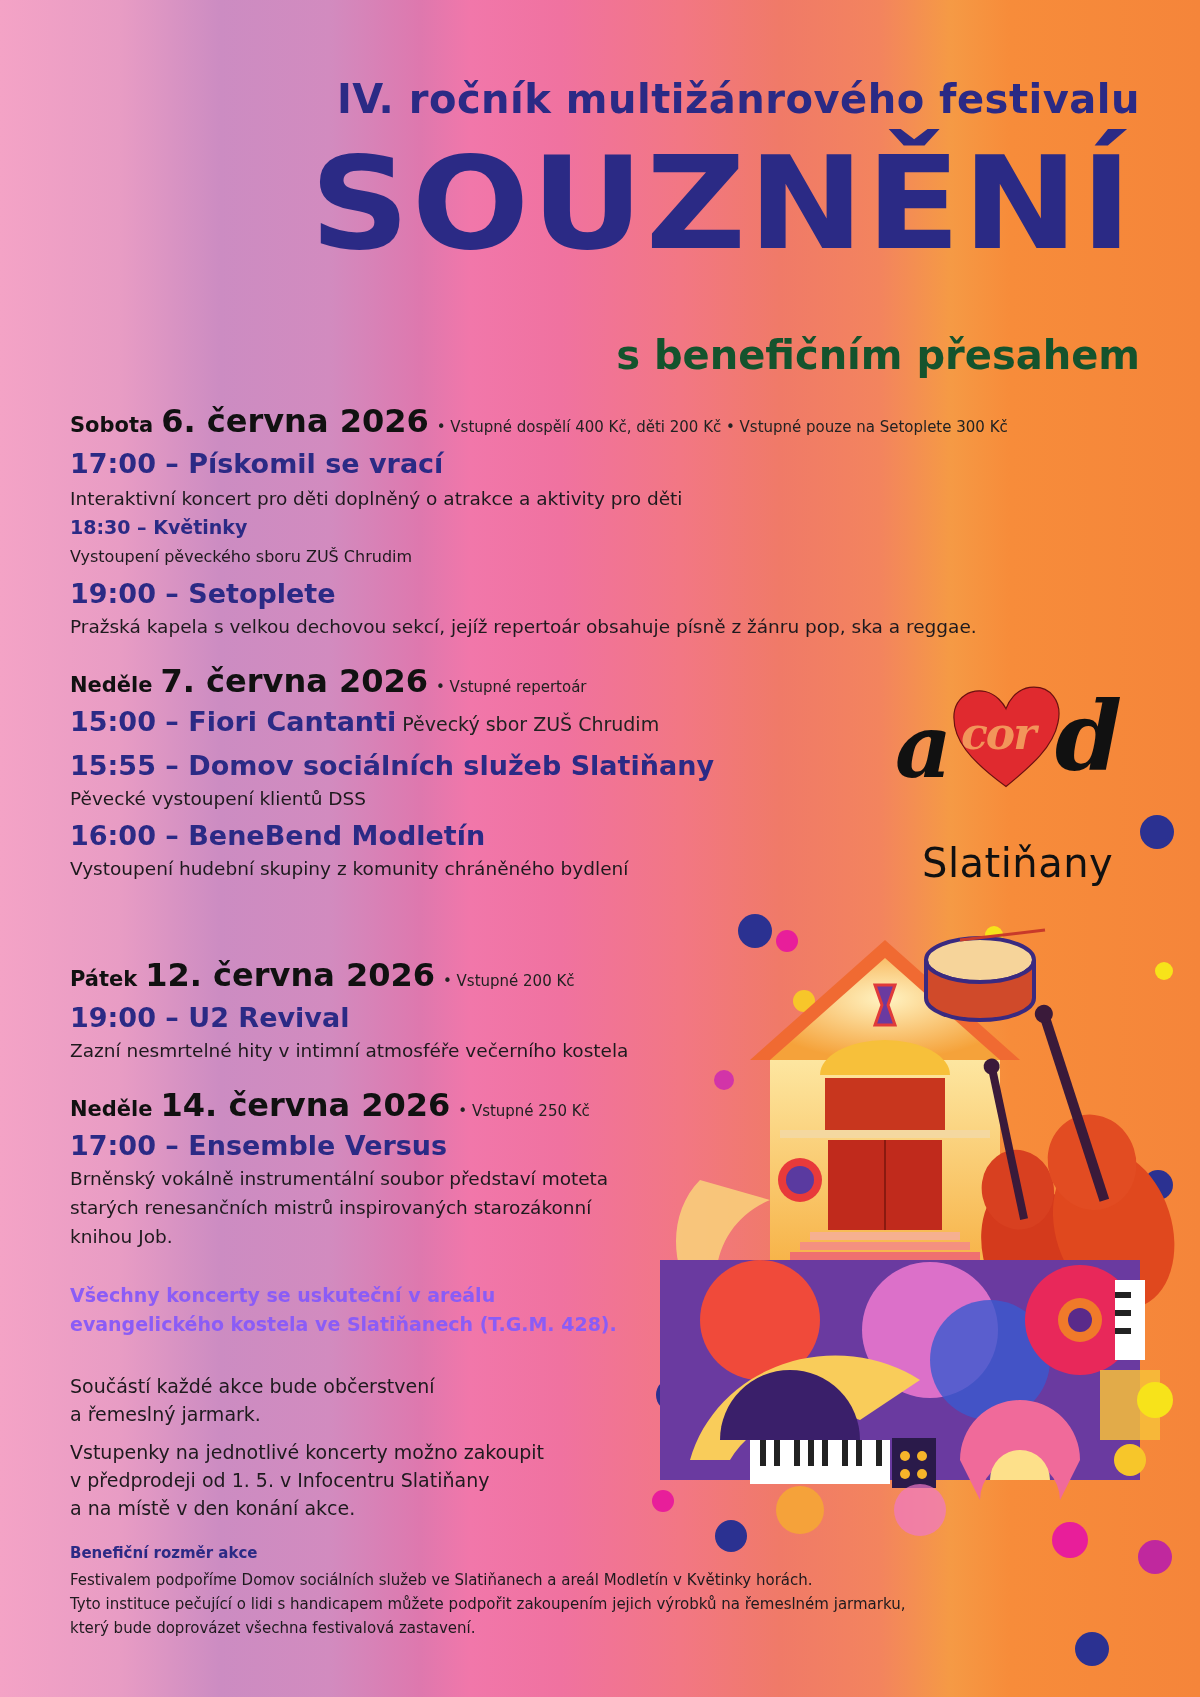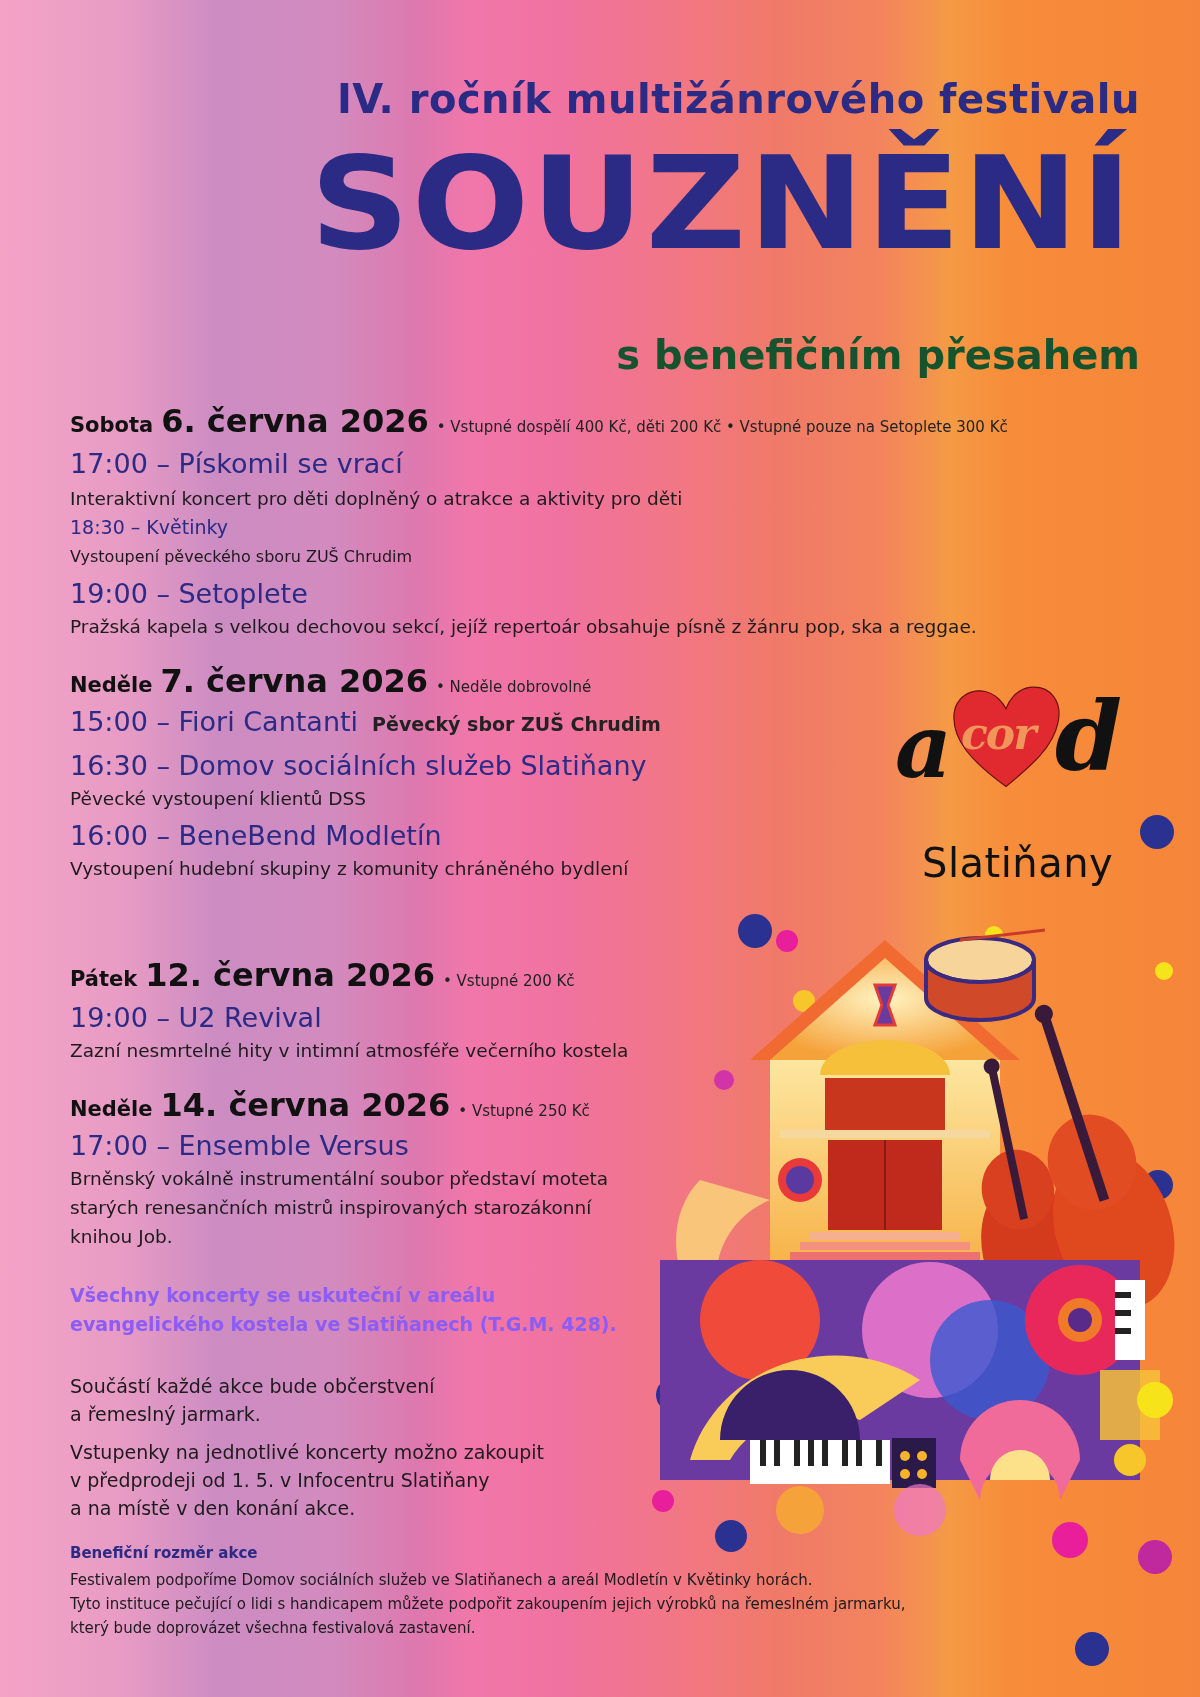--- a/index.html
+++ b/index.html
@@ -19,23 +19,23 @@
   .h-sub { right: 60px; top: 76px; font-size: 40px; font-weight: bold; letter-spacing: 0.5px; color: #2b2a85; text-align: left; white-space: nowrap; }
   .h-title { right: 66px; top: 140px; font-size: 128px; font-weight: bold; letter-spacing: 2px; color: #2b2a85; line-height: 1; white-space: nowrap; transform: scaleX(1.08); transform-origin: right center; }
   .h-tag { right: 60px; top: 332px; font-size: 40px; font-weight: bold; color: #14532d; white-space: nowrap; }
 
   
   .day { left: 70px; white-space: nowrap; display: flex; align-items: baseline; gap: 8px; }
   .day .wd { font-size: 21px; font-weight: bold; color: #111; }
   .day .dt { font-size: 32px; font-weight: bold; color: #111; }
   .day .info { font-size: 15px; color: #222; }
   .ev { left: 70px; white-space: nowrap; }
-  .ev-t { font-size: 27px; font-weight: normal; color: #2b2a85; }
+  .ev-t { font-size: 27px; font-weight: bold; color: #2b2a85; }
   .ev-t.sm { font-size: 19px; }
-  .ev-inline { font-size: 19px; font-weight: bold; color: #222; margin-left: 14px; }
+  .ev-inline { font-size: 19px; font-weight: normal; color: #222; margin-left: 6px; }
   .desc { left: 70px; font-size: 18.5px; color: #1e1a1e; line-height: 29px; white-space: nowrap; }
   .desc.sm { font-size: 16px; }
 
   .venue { left: 70px; top: 1281px; font-size: 19px; font-weight: bold; color: #8b5cf6; line-height: 29px; }
   .note { left: 70px; font-size: 19px; color: #1e1a1e; line-height: 28px; }
   .ben-h { left: 70px; top: 1544px; font-size: 15px; font-weight: bold; color: #2b2a85; }
   .ben { left: 70px; top: 1568px; font-size: 15px; color: #1e1a1e; line-height: 24px; }
 
   
   .logo { left: 895px; top: 672px; width: 230px; height: 140px; }
@@ -65,26 +65,26 @@
 <div class="abs ev" style="top:448px;"><span class="ev-t">17:00 – Pískomil se vrací</span></div>
 <div class="abs desc" style="top:484px;">Interaktivní koncert pro děti doplněný o atrakce a aktivity pro děti</div>
 <div class="abs ev" style="top:516px;"><span class="ev-t sm">18:30 – Květinky</span></div>
 <div class="abs desc sm" style="top:542px;">Vystoupení pěveckého sboru ZUŠ Chrudim</div>
 <div class="abs ev" style="top:578px;"><span class="ev-t">19:00 – Setoplete</span></div>
 <div class="abs desc" style="top:612px;">Pražská kapela s velkou dechovou sekcí, jejíž repertoár obsahuje písně z žánru pop, ska a reggae.</div>
 
 <div class="abs day" style="top:662px;">
   <span class="wd">Neděle</span>
   <span class="dt">7. června 2026</span>
-  <span class="info">• Neděle dobrovolné</span>
+  <span class="info">• Vstupné repertoár</span>
 </div>
 <div class="abs ev" style="top:706px;">
   <span class="ev-t">15:00 – Fiori Cantanti</span><span class="ev-inline">Pěvecký sbor ZUŠ Chrudim</span>
 </div>
-<div class="abs ev" style="top:750px;"><span class="ev-t">16:30 – Domov sociálních služeb Slatiňany</span></div>
+<div class="abs ev" style="top:750px;"><span class="ev-t">15:55 – Domov sociálních služeb Slatiňany</span></div>
 <div class="abs desc" style="top:784px;">Pěvecké vystoupení klientů DSS</div>
 <div class="abs ev" style="top:820px;"><span class="ev-t">16:00 – BeneBend Modletín</span></div>
 <div class="abs desc" style="top:854px;">
   <div>Vystoupení hudební skupiny z komunity chráněného bydlení</div>
 </div>
 
 <div class="abs day" style="top:956px;">
   <span class="wd">Pátek</span>
   <span class="dt">12. června 2026</span>
   <span class="info">• Vstupné 200 Kč</span>

